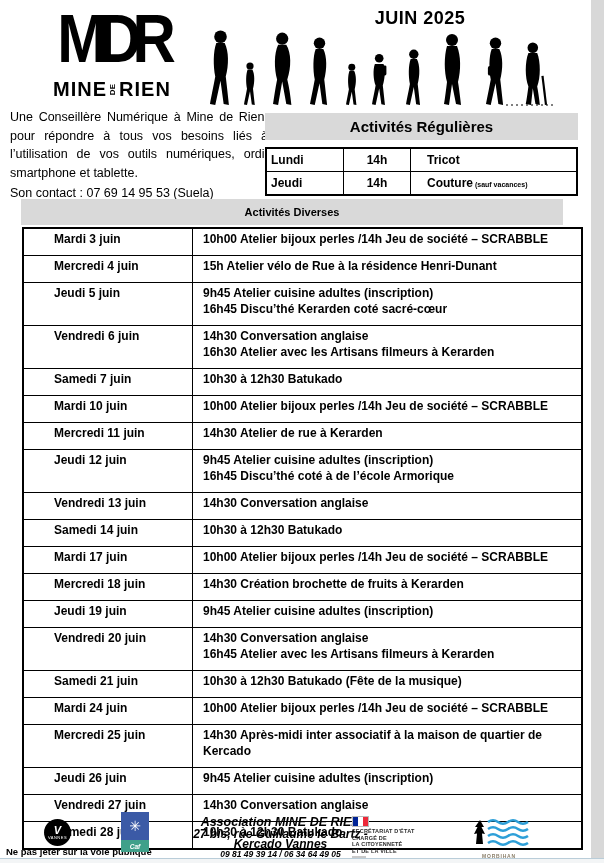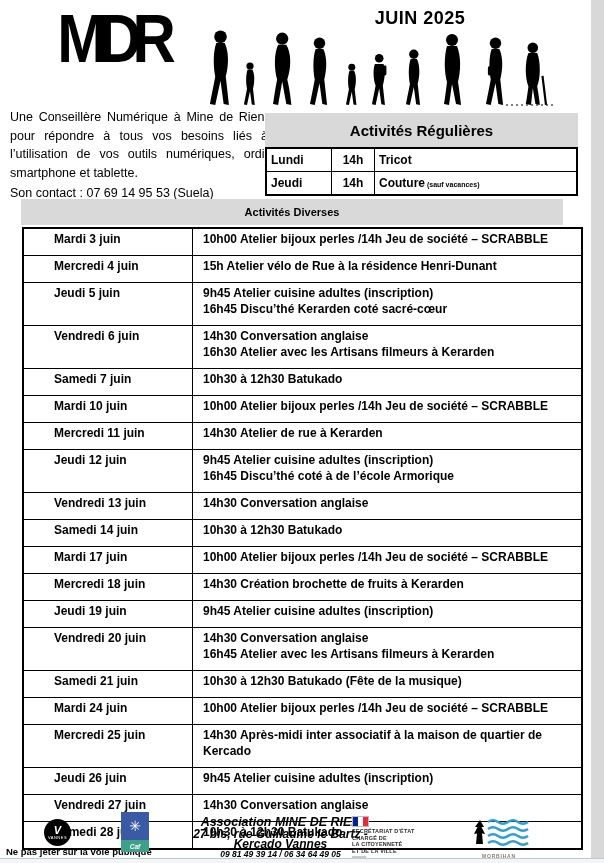--- a/index.html
+++ b/index.html
@@ -21,27 +21,27 @@
              margin:0 2px; line-height:8px; }
   .month-title { position:absolute; left:300px; top:8px; width:240px; text-align:center;
                  font-size:18px; font-weight:bold; letter-spacing:0.5px; }
   .people-illustration { position:absolute; left:205px; top:22px; width:360px; height:86px; }
 
   .intro-block { position:absolute; left:10px; top:108px; width:258px; font-size:12.5px; line-height:1.48; }
   .intro-text { margin:0; text-align:justify; }
   .contact-text { margin:2px 0 0 0; }
 
   
-  .regular-band { position:absolute; left:265px; top:113px; width:313px; height:35px;
+  .regular-band { position:absolute; left:265px; top:113px; width:313px; height:27px;
                   background:#d9d9d9; display:flex; align-items:center; justify-content:center;
                   font-size:15px; font-weight:bold; }
   .regular-table-wrap { position:absolute; left:265px; top:147px; width:313px; }
   table { border-collapse:collapse; width:100%; table-layout:fixed; }
   .regular-table { border:2px solid #000; }
-  .regular-table td { border:1px solid #000; font-size:12px; font-weight:bold; padding:3px 4px; height:16px;margin-left:36px; }
+  .regular-table td { border:1px solid #000; font-size:12px; font-weight:bold; padding:3px 16px; height:16px;margin-left:36px; }
   .regular-table .day-cell { width:56px; padding-left:4px; }
   .regular-table .time-cell { width:34px; text-align:center; }
   .regular-table .note { font-size:7px; font-weight:bold; }
 
   
   .diverse-band { position:absolute; left:21px; top:199px; width:542px; height:26px;
                   background:#d9d9d9; display:flex; align-items:center; justify-content:center;
                   font-size:11px; font-weight:bold; }
   .diverse-table-wrap { position:absolute; left:22px; top:227px; width:561px; }
   .diverse-table { border:2px solid #000; }
@@ -75,20 +75,25 @@
   .morbihan-name { font-size:5px; color:#8a7f6a; letter-spacing:0.8px; margin-top:1px; font-weight:bold; }
 </style>
 </head>
 <body>
 
 <div class="page">
   <div class="edge-right"></div>
 
   <div class="logo-block">
     <div class="logo-acronym">MDR</div>
+    <div class="logo-name">
+      <span>MINE</span>
+      <span class="logo-de">DE</span>
+      <span>RIEN</span>
+    </div>
   </div>
 
   <div class="month-title">JUIN 2025</div>
 
   <svg class="people-illustration" viewBox="0 0 350 86" xmlns="http://www.w3.org/2000/svg">
     <g fill="#000">
       <g transform="translate(0,8.4) scale(1.05)">
         <circle cx="10" cy="6" r="6"></circle>
         <path d="M6,12 C3,20 3,34 5,44 C3,55 1,64 0,70 L5,71 L10,48 L13,70 L18,71 C17,62 16,52 15,44 C18,33 18,20 14,12 Z"></path>
       </g>

